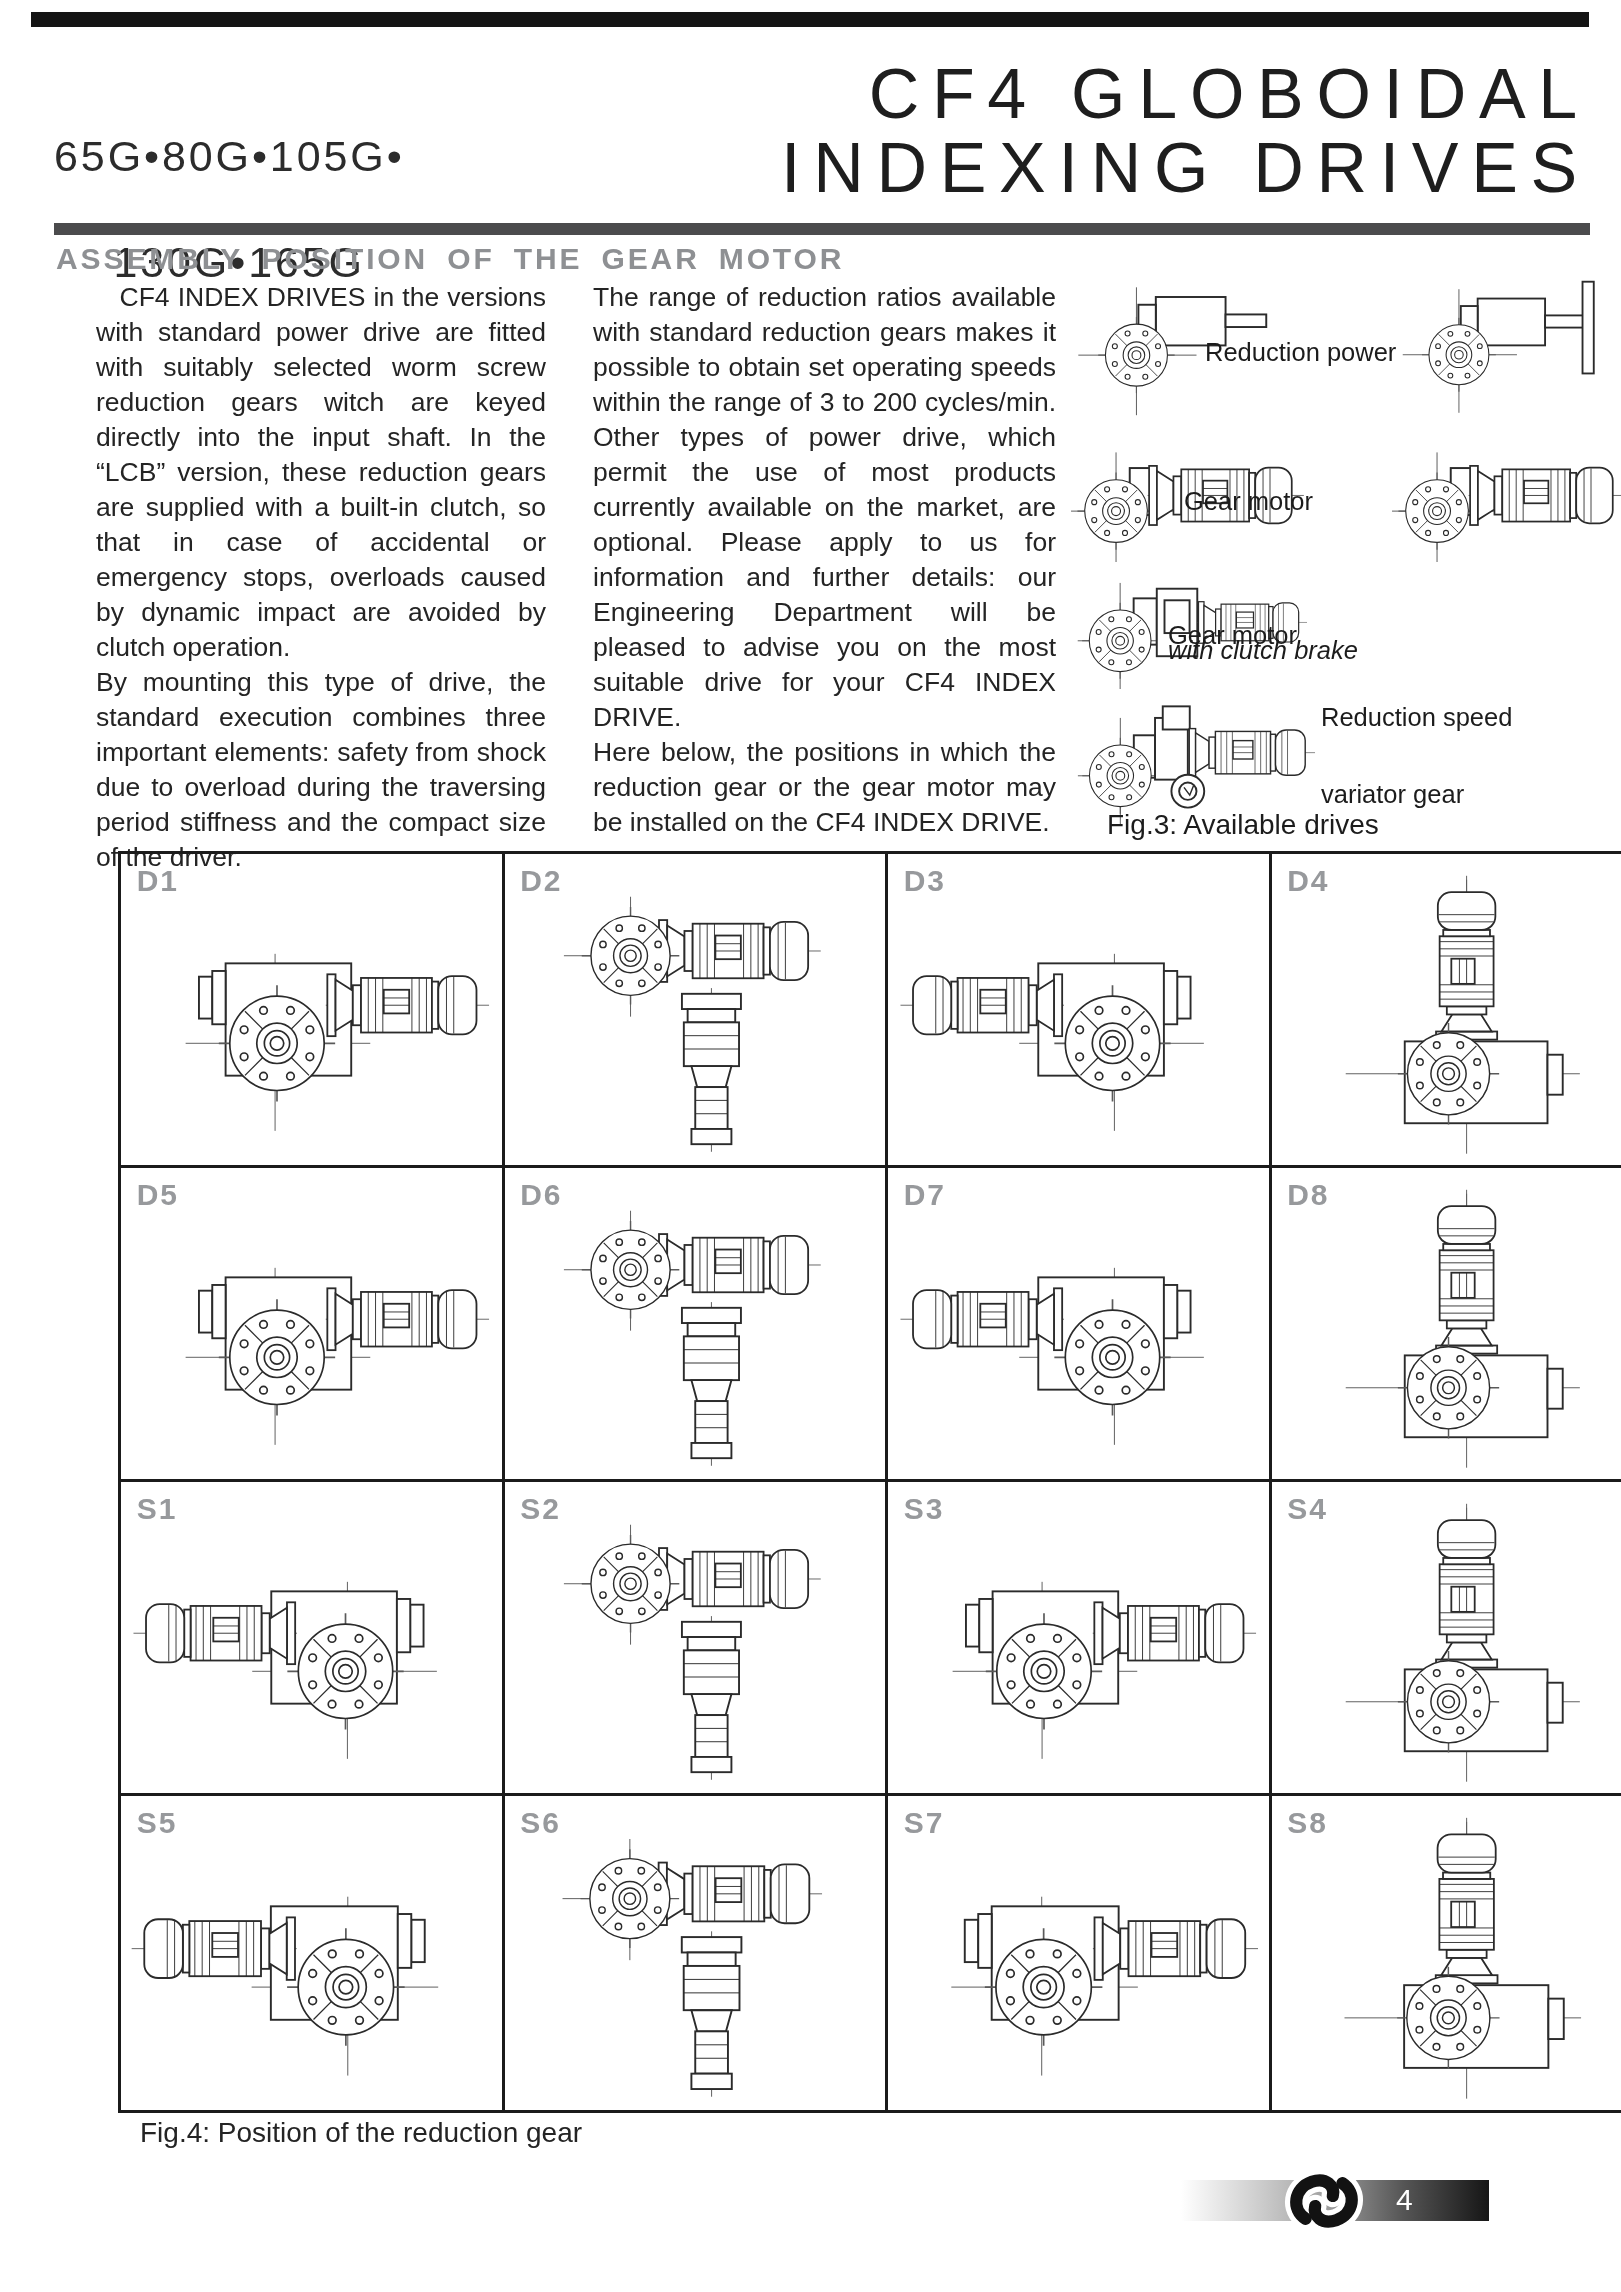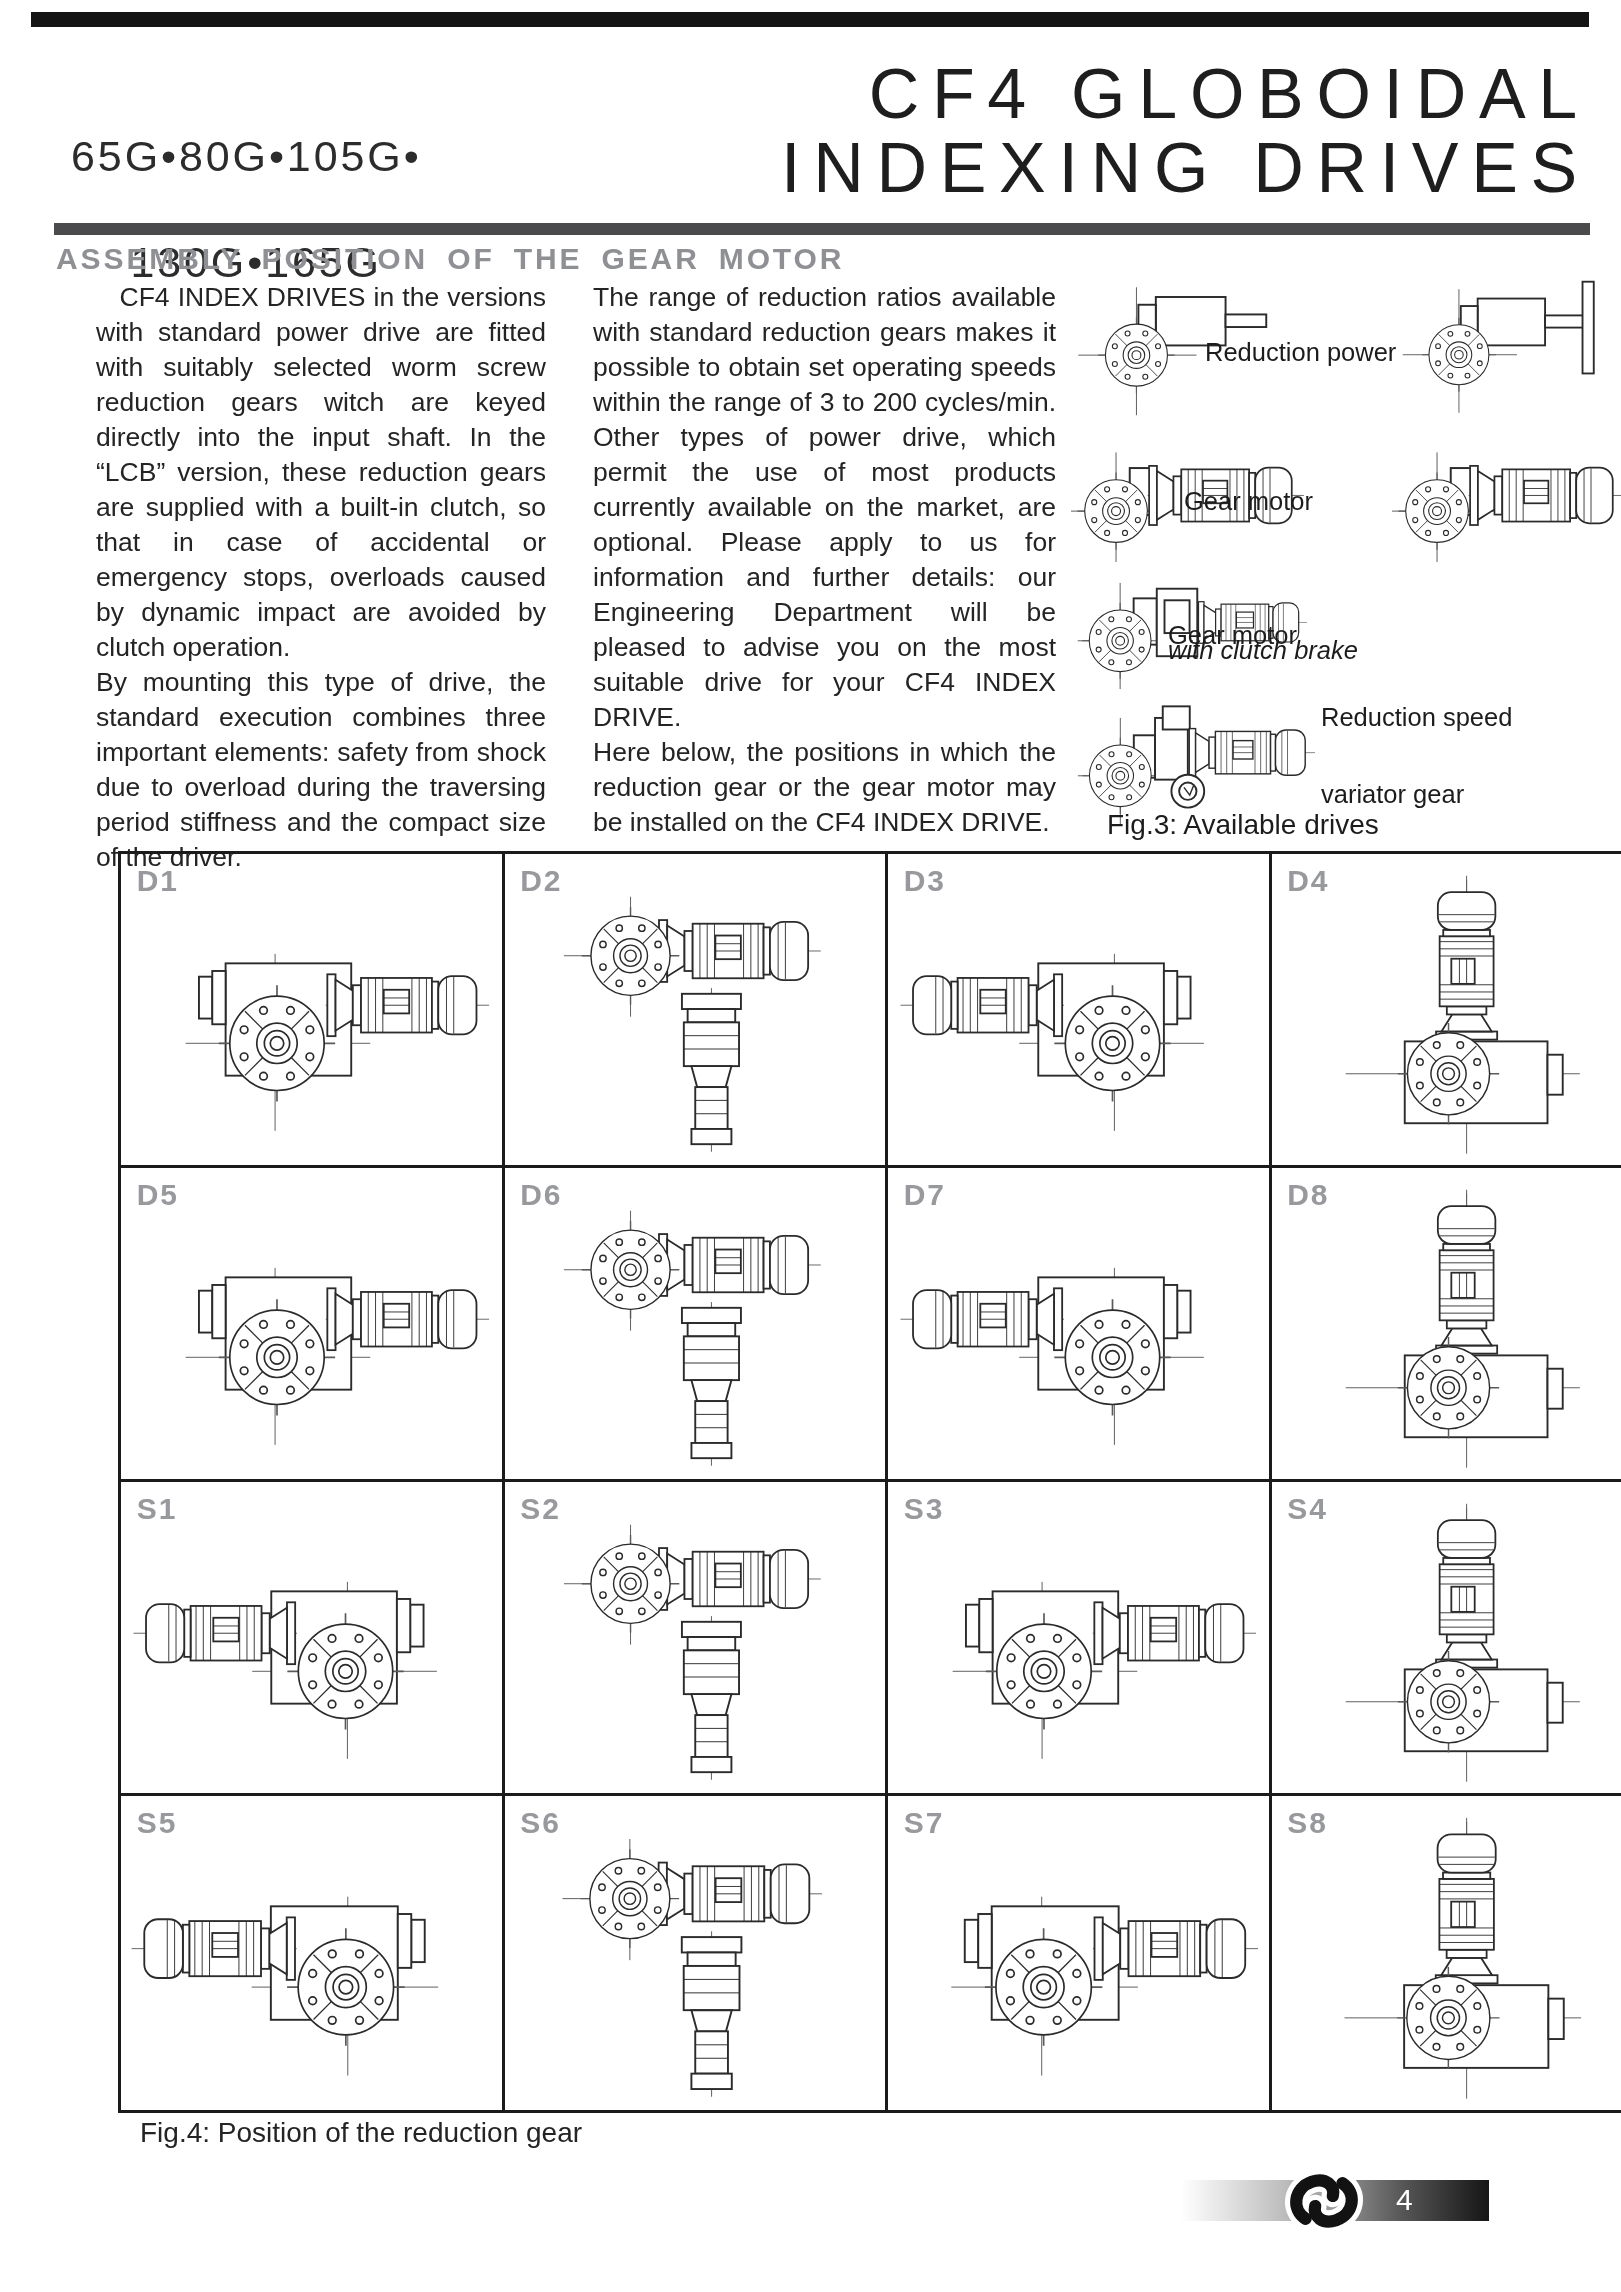--- a/index.html
+++ b/index.html
@@ -4,21 +4,21 @@
 <style>
   html,body { margin:0; padding:0; background:#e8e8e8; }
   .page {
     position:relative; width:1621px; height:2293px; background:#ffffff;
     font-family:"Liberation Sans", sans-serif; color:#232323; overflow:hidden;
     margin:0 auto;
   }
   
   .topbar { position:absolute; left:31px; top:11.8px; width:1558px; height:15.7px; background:#141414; }
   .models {
-    position:absolute; left:71px; top:130px; font-size:43px; line-height:53px;
+    position:absolute; left:54px; top:130px; font-size:43px; line-height:53px;
     letter-spacing:2.9px; color:#2c2c2c; white-space:pre;
   }
   .big-title {
     position:absolute; right:31px; top:57px; text-align:right;
     font-size:70px; line-height:74px; letter-spacing:12.7px; color:#1e1e1e; font-weight:400;
   }
   .header-rule { position:absolute; left:54px; top:223px; width:1536px; height:11.8px; background:#4b4b4d; }
   .section-title {
     position:absolute; left:56px; top:242px; font-size:30px; font-weight:bold;
     letter-spacing:2.9px; word-spacing:7.8px; color:#8e9093; white-space:nowrap;

